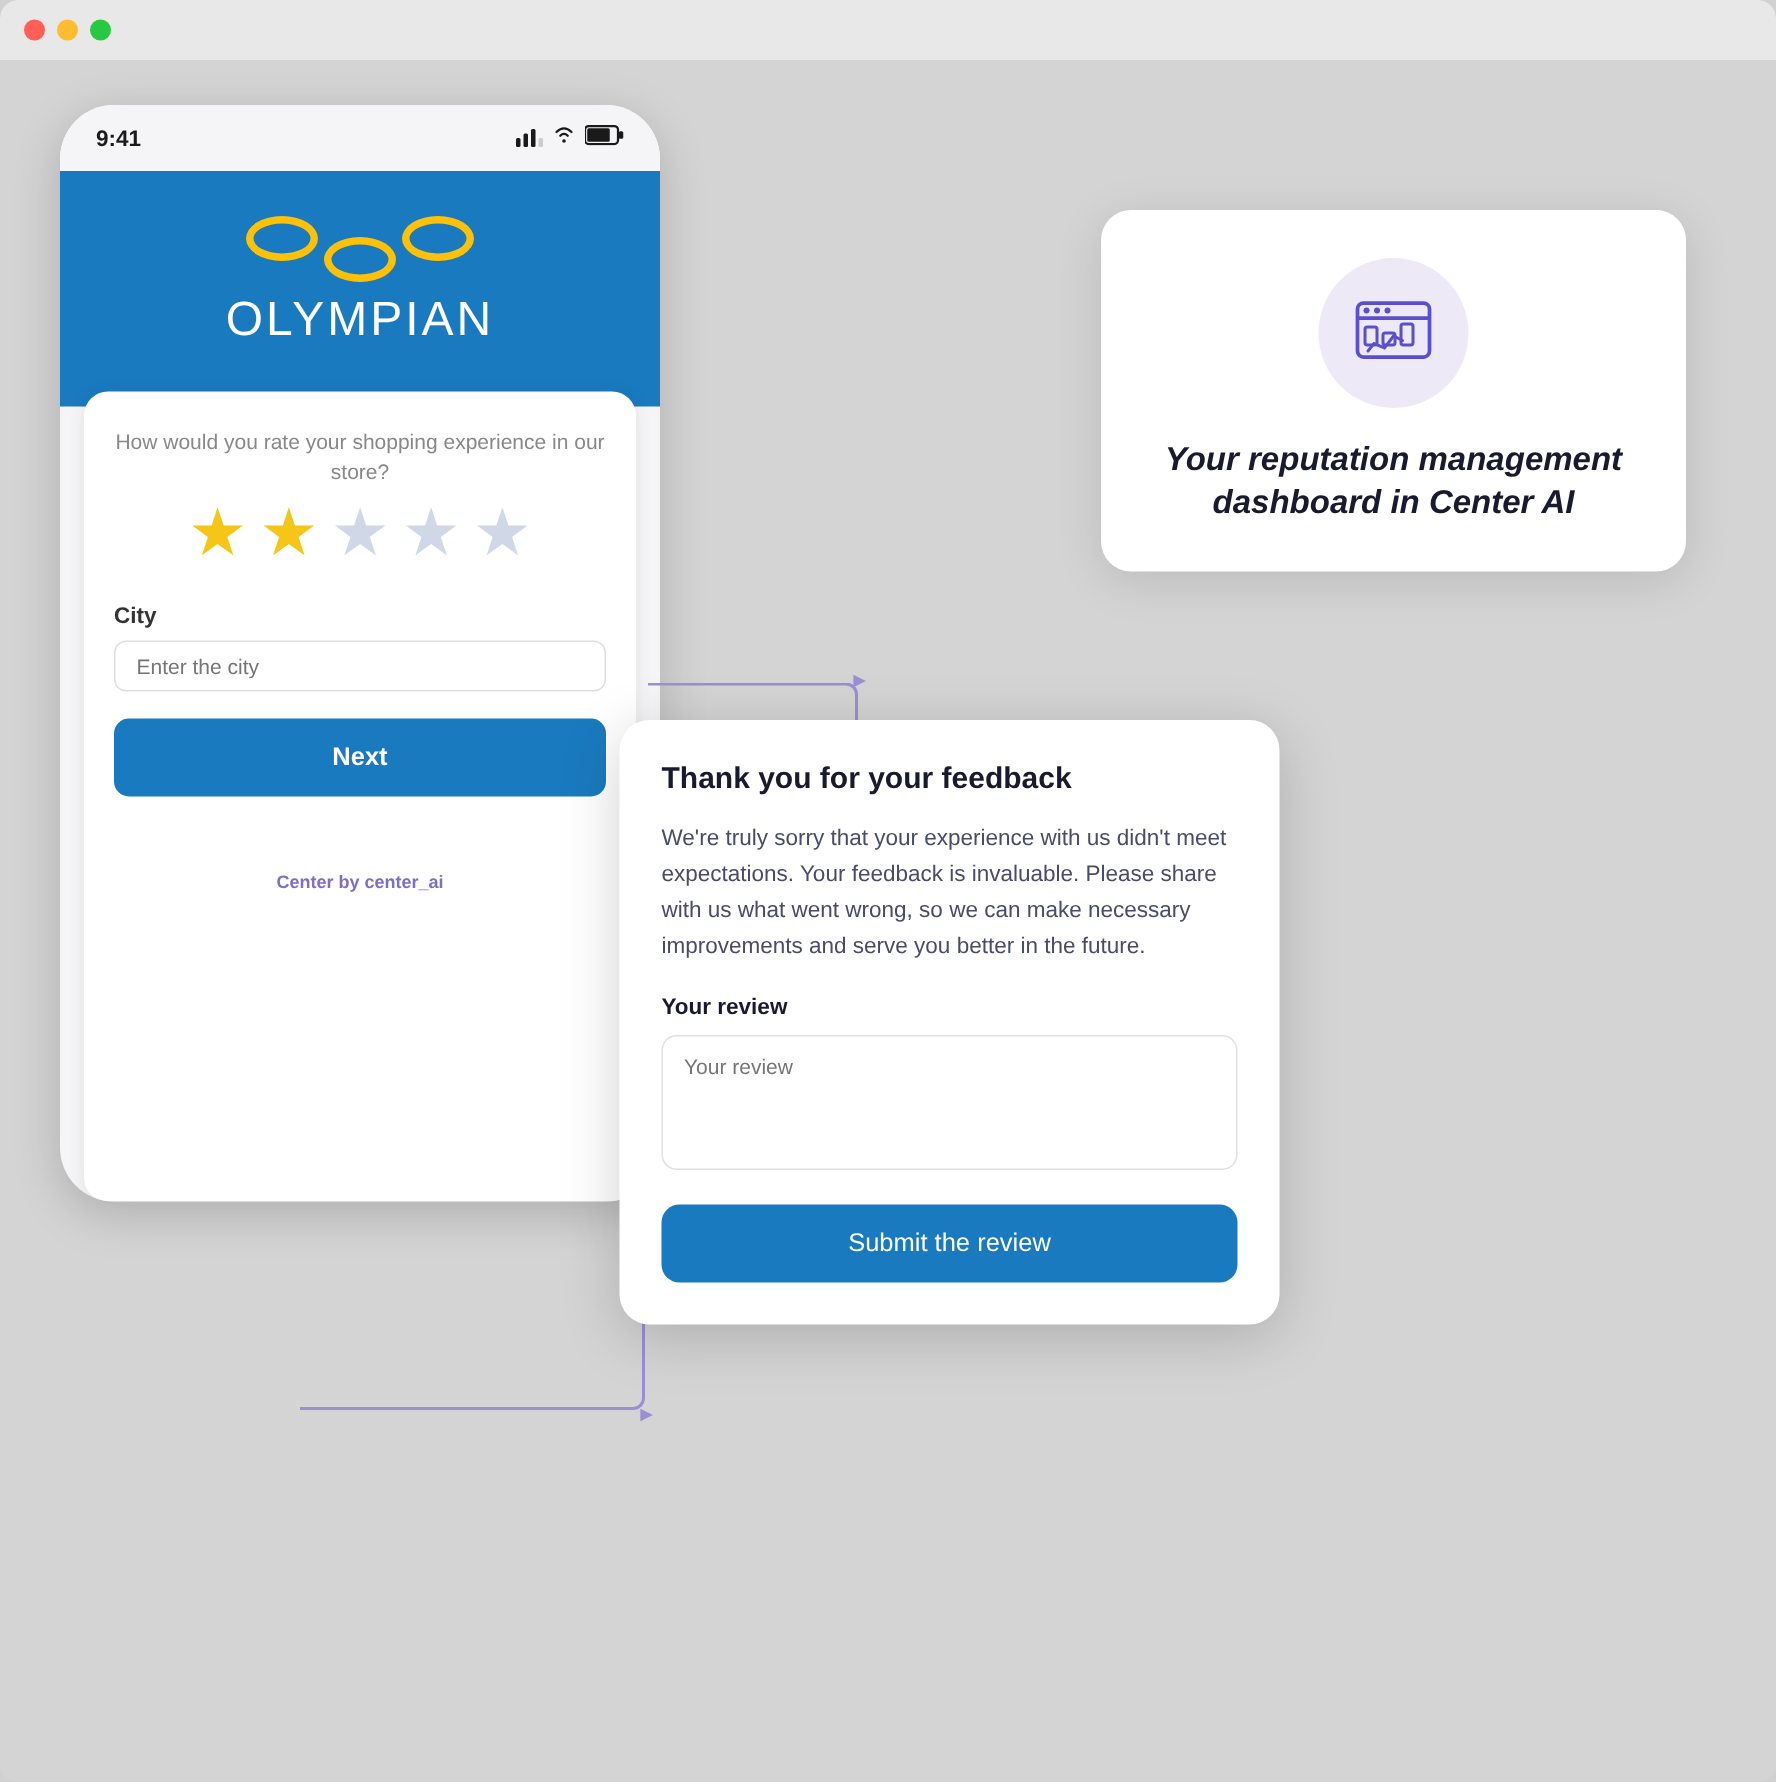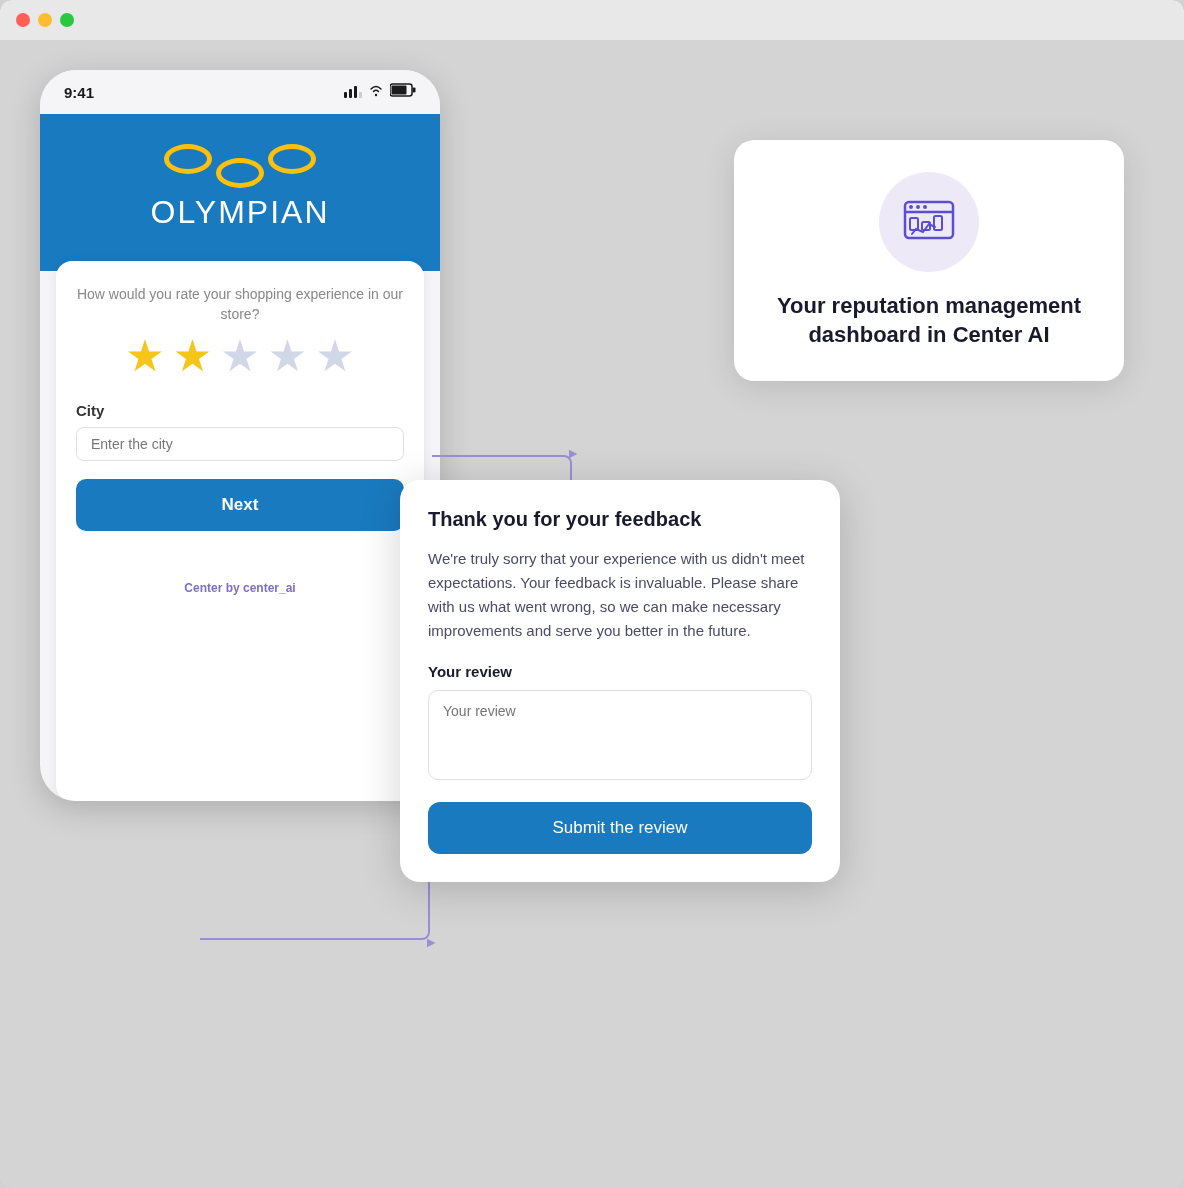--- a/index.html
+++ b/index.html
@@ -240,27 +240,28 @@
     }
     .dashboard-icon-circle svg {
       width: 56px;
       height: 56px;
     }
     .dashboard-title {
       font-size: 22px;
       font-weight: 800;
       color: #1a1a2e;
       line-height: 1.3;
+      font-style: italic;
     }
 
     
     .feedback-modal {
       position: absolute;
       top: 440px;
-      left: 400px;
+      left: 413px;
       width: 440px;
       background: white;
       border-radius: 20px;
       box-shadow: 0 8px 40px rgba(0,0,0,0.18);
       padding: 28px 28px 28px;
     }
     .feedback-title {
       font-size: 20px;
       font-weight: 800;
       color: #1a1a2e;

